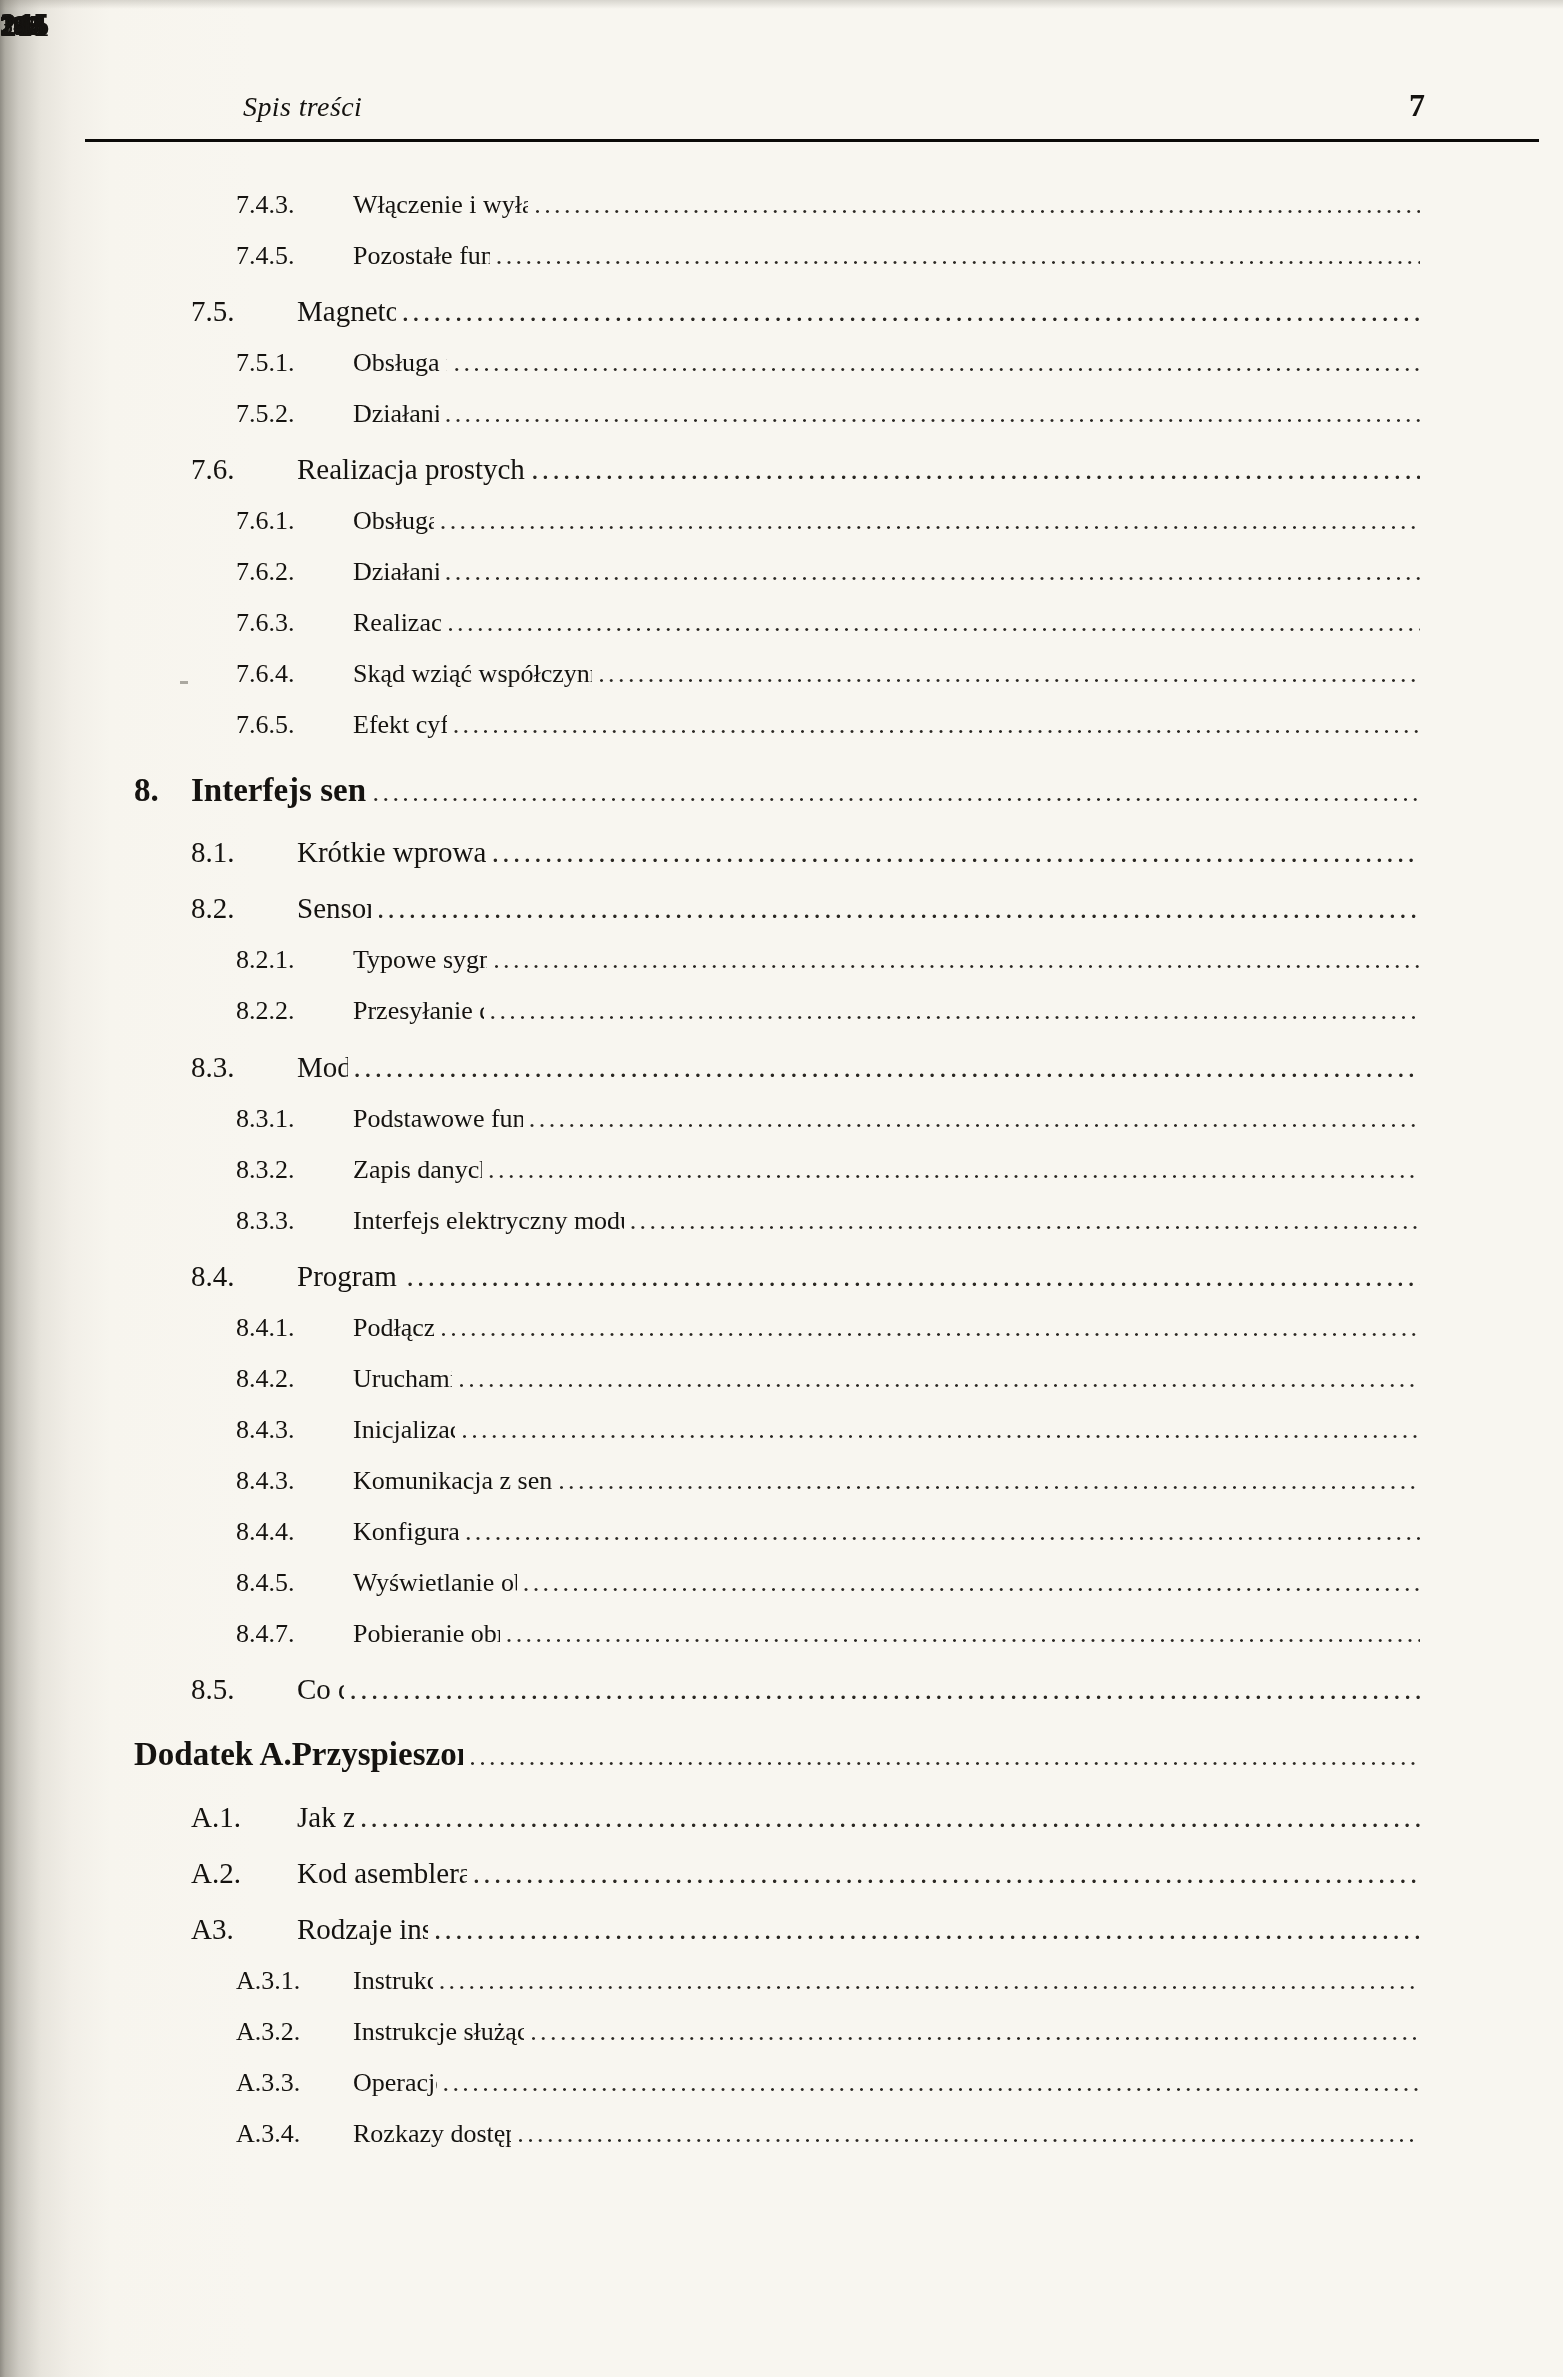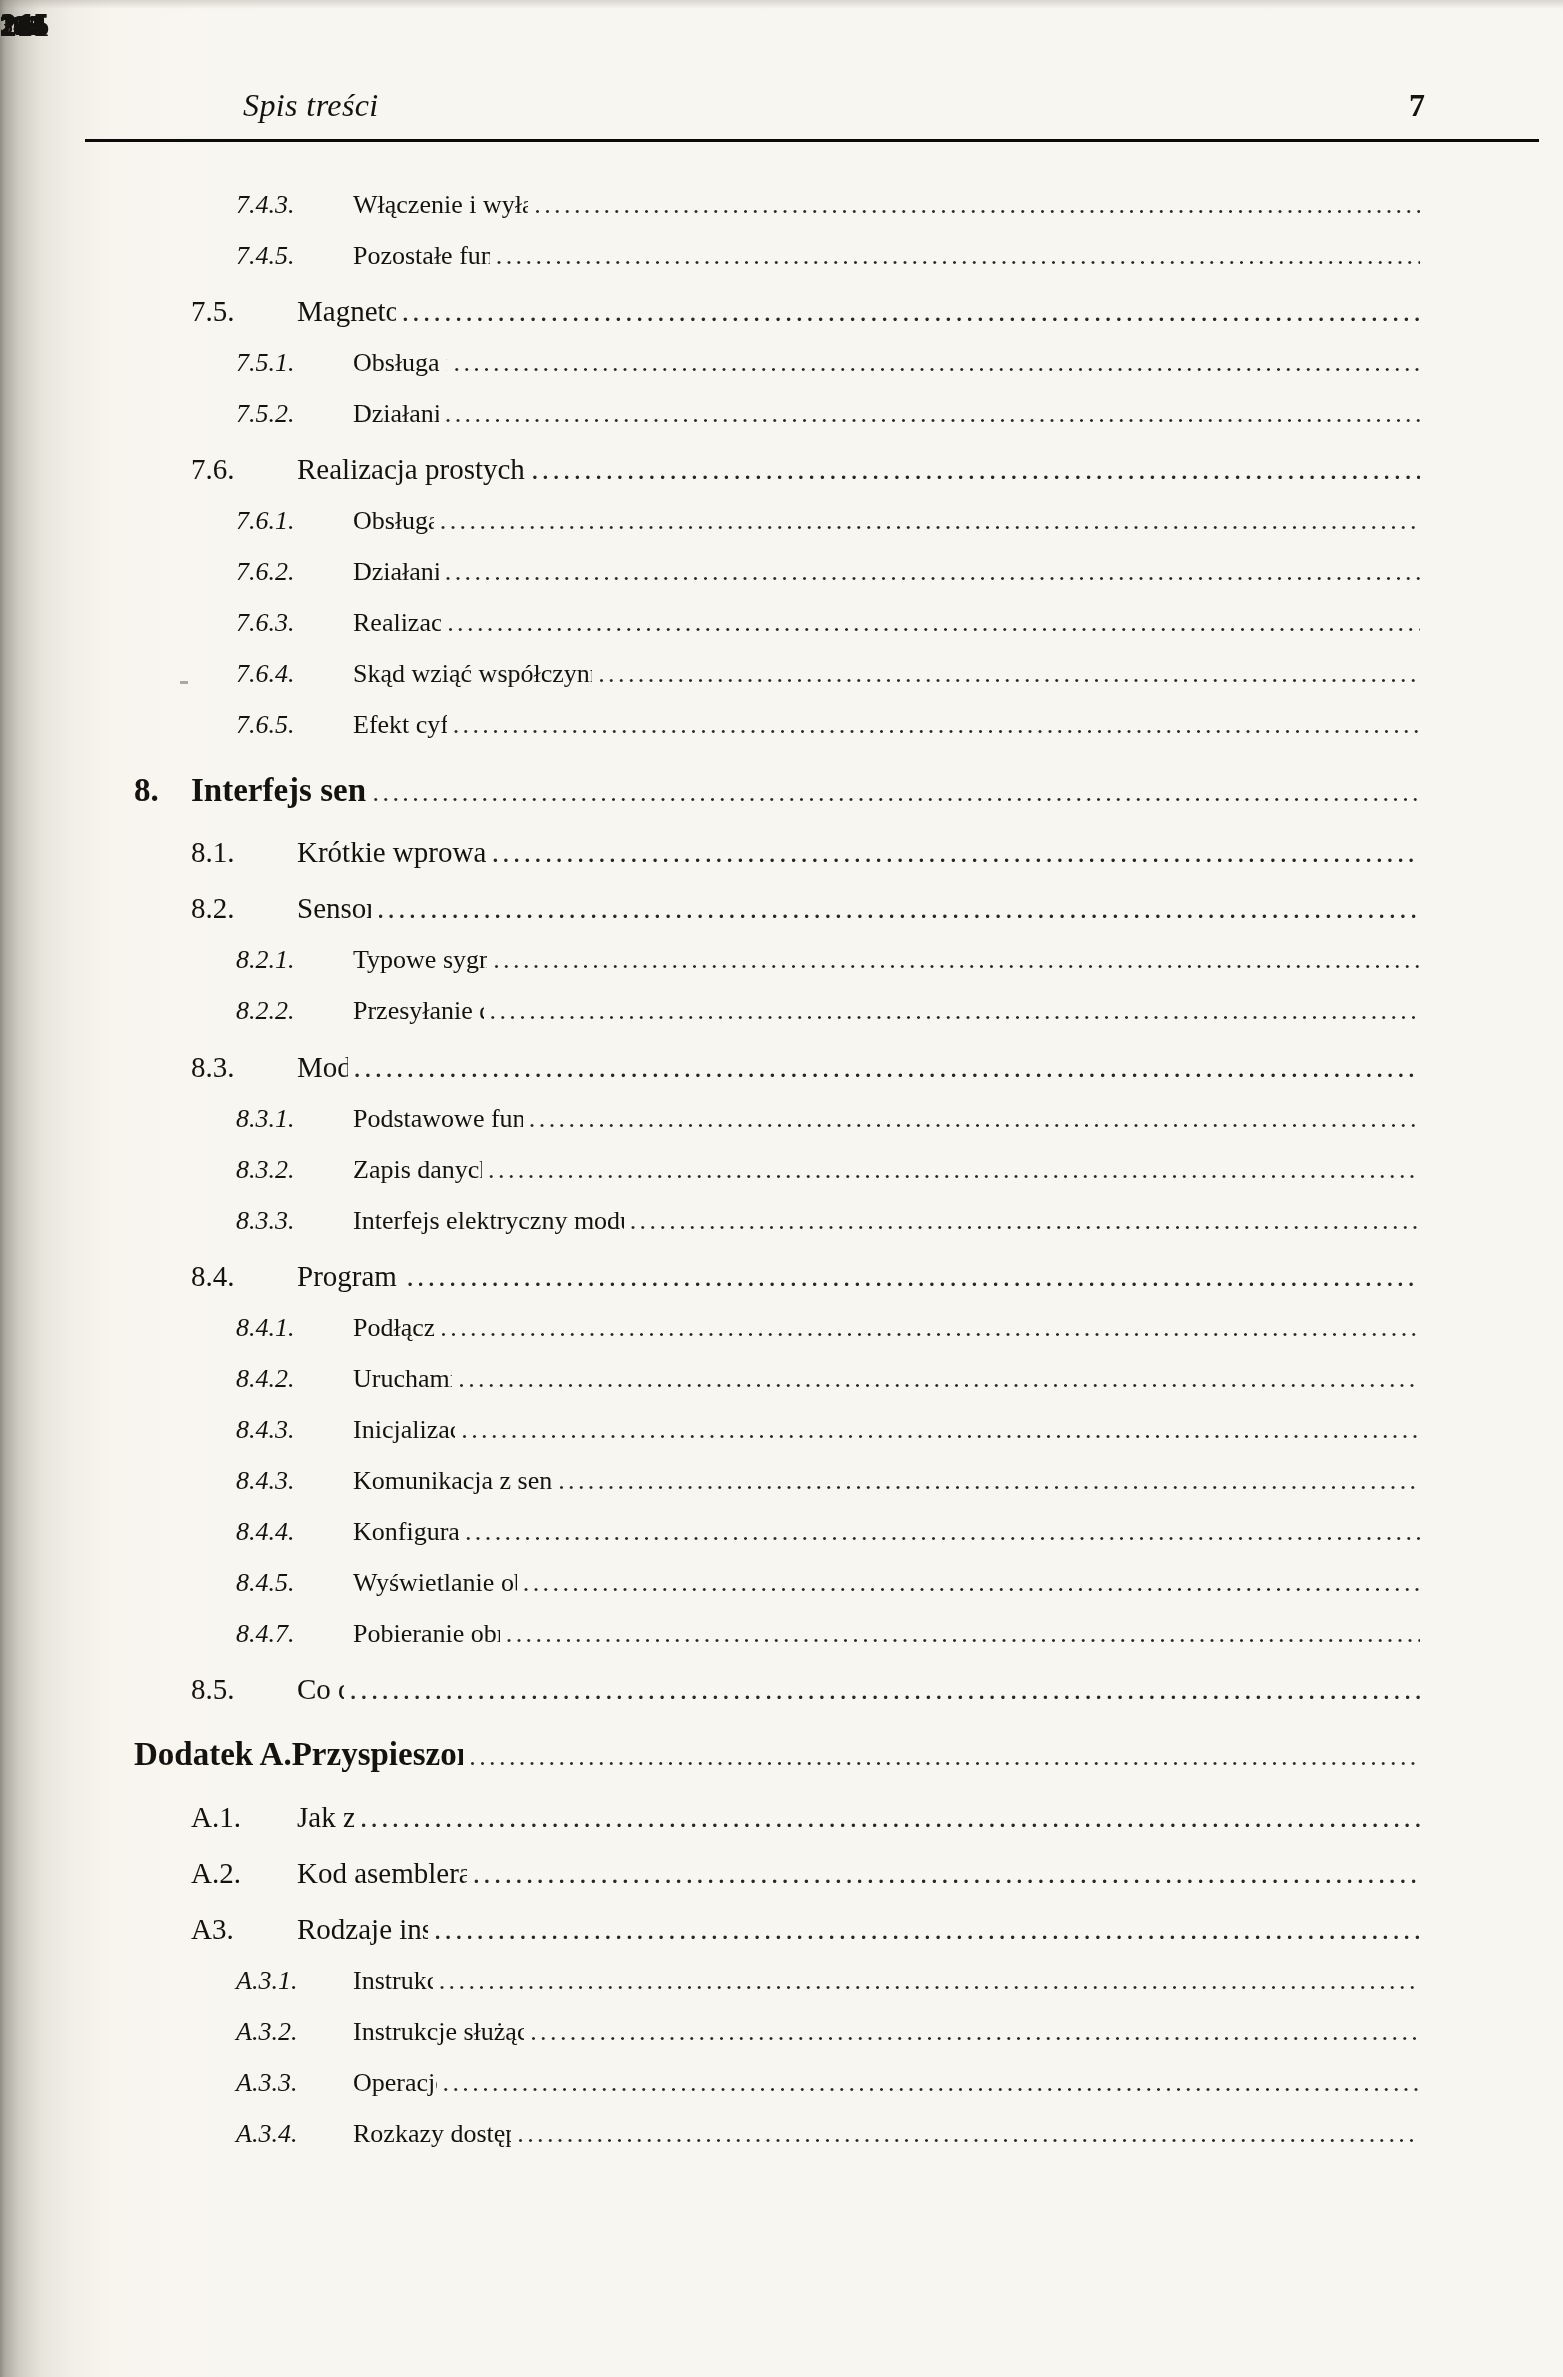--- a/index.html
+++ b/index.html
@@ -40,21 +40,21 @@
   .header {
     margin: 0 25px 0 85px;
     padding: 87px 114px 15.3px 158px;
     border-bottom: 3.4px solid #0c0b09;
     display: flex;
     justify-content: space-between;
     align-items: baseline;
   }
   .header .running-title {
     font-style: italic;
-    font-size: 32px;
+    font-size: 28px;
     letter-spacing: 0.4px;
   }
   .header .folio {
     font-weight: bold;
     font-size: 32px;
   }
 
   
   .toc {
     margin: 37px 139px 0 0;
@@ -76,21 +76,21 @@
     color: #2a2722;
   }
   .toc-row .dots::after {
     content: "..............................................................................................................................................................................................................................................";
     letter-spacing: 3.4px;
   }
   .toc-row .page { flex: 0 0 auto; white-space: nowrap; }
 
   
   .toc-row.subsection { padding-left: 236px; }
-  .toc-row.subsection .num { width: 117px; font-style: italic; }
+  .toc-row.subsection .num { width: 117px; }
 
   
   .toc-row.section {
     padding-left: 191px;
     font-size: 29px;
     margin-top: 5.1px;
   }
   .toc-row.section .num { width: 106px; }
 
   

